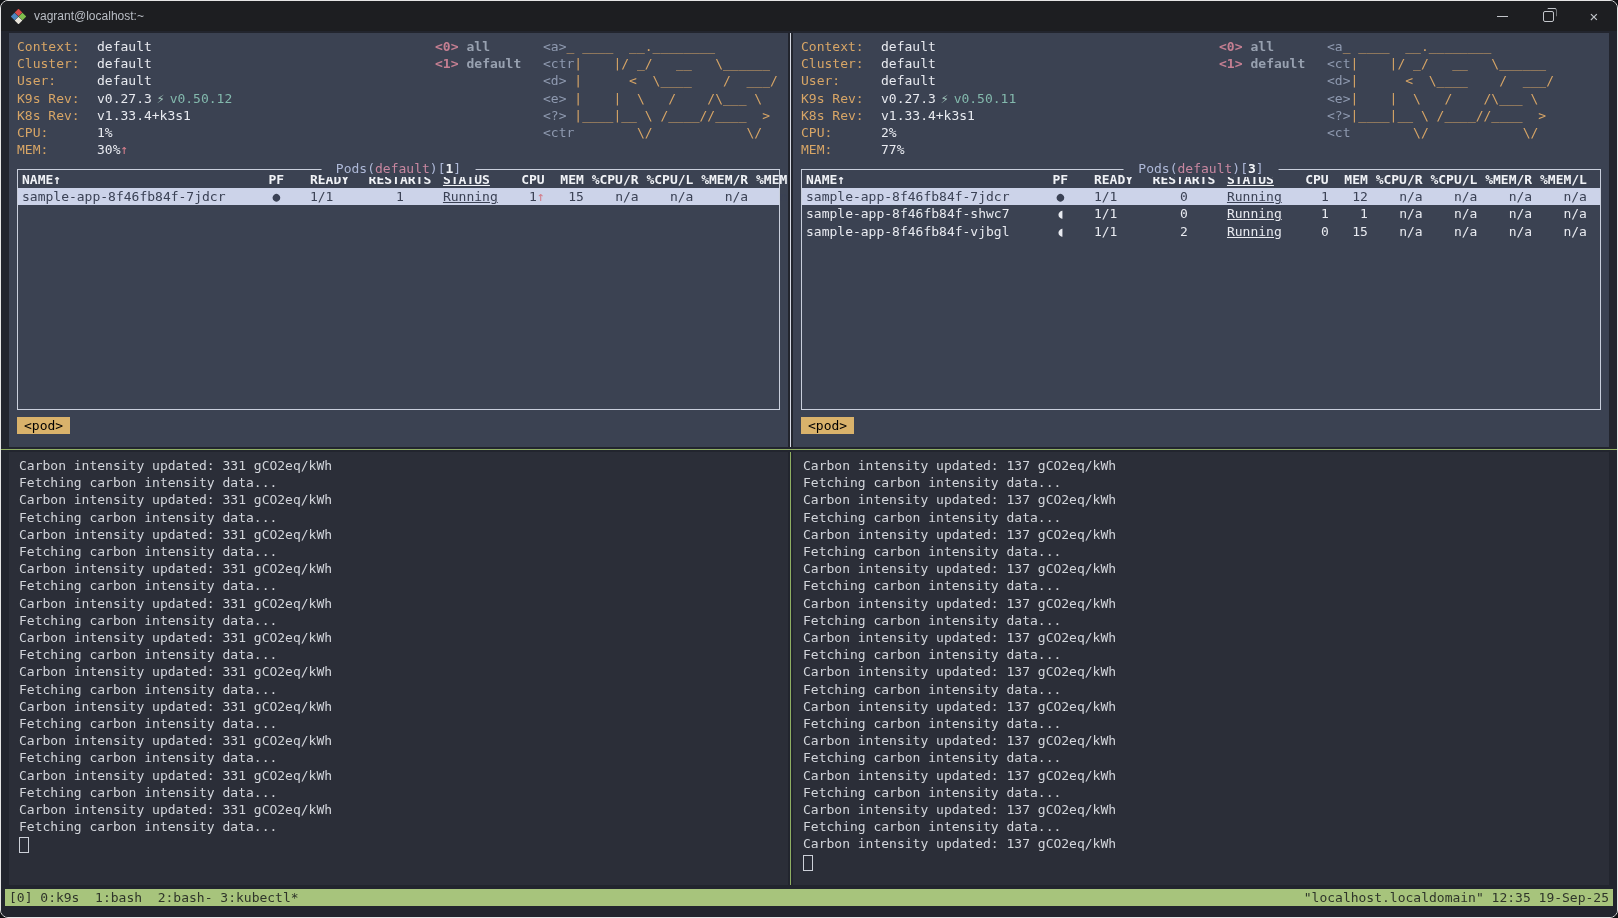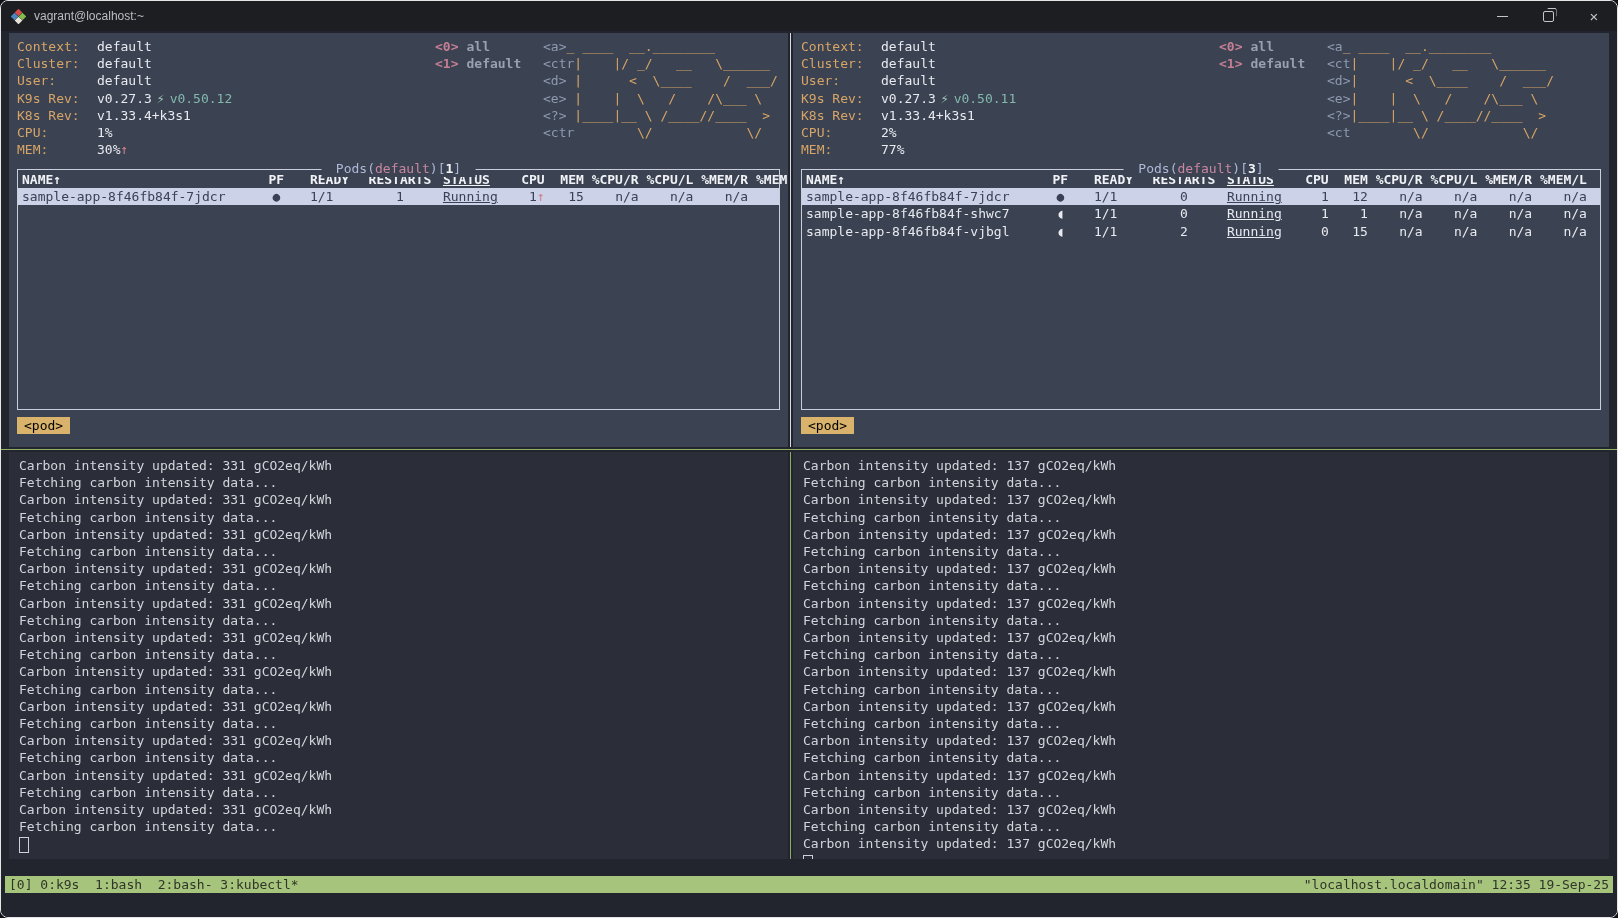--- a/index.html
+++ b/index.html
@@ -57,21 +57,21 @@
   .c-cpu,.c-mem{width:5ch;text-align:right;flex:0 0 auto;}
   .c-p{width:7ch;text-align:right;flex:0 0 auto;}
   .crumb-row{margin-top:7px;}
   .crumb{display:inline-block;background:#d9b26b;color:#000000;padding:0 7px;}
   
   .log-pane{width:779px;background:#2b2e38;color:#d2d5db;font-size:13px;line-height:17.2px;padding:5px 0 0 10px;box-sizing:border-box;overflow:hidden;flex:0 0 auto;}
   .log-pane.right{flex:1 1 auto;width:auto;}
   .log-line{white-space:pre;}
   .cursor{display:inline-block;width:8px;height:14px;border:1px solid #ccd0d8;margin-top:2px;}
   
-  .statusbar{height:17px;background:#a7c47c;color:#2f352a;font-size:13px;line-height:17px;display:flex;justify-content:space-between;white-space:pre;margin:17px -4px;padding:0 4px;}
+  .statusbar{height:17px;background:#a7c47c;color:#2f352a;font-size:13px;line-height:17px;display:flex;justify-content:space-between;white-space:pre;margin:4px -4px;padding:0 4px;}
   .statusbar .sb-left{overflow:hidden;}
   .statusbar .sb-right{overflow:hidden;}
   .term-footer{height:7px;}
 </style>
 </head>
 <body>
 
 <div class="window">
 
   <div class="titlebar">

